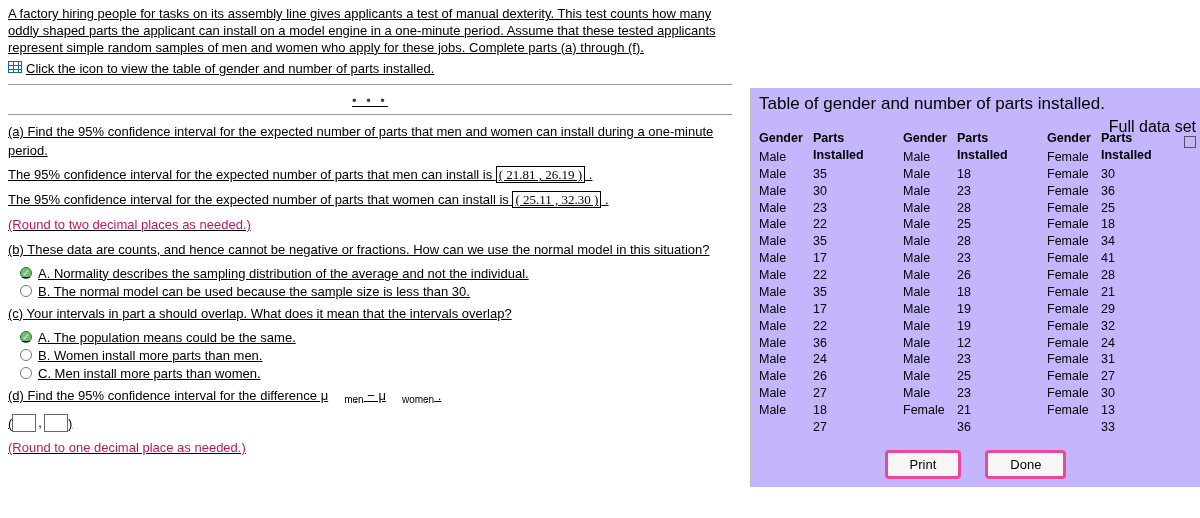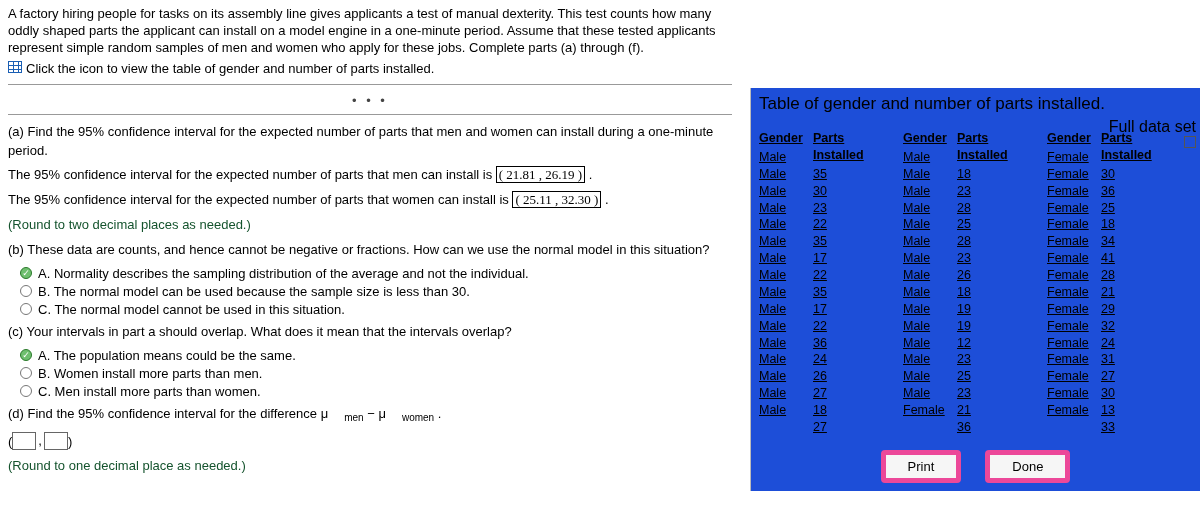--- a/index.html
+++ b/index.html
@@ -1,46 +1,46 @@
 <!DOCTYPE html>
 <html><head>
 <meta charset="utf-8">
 <style>
   * { box-sizing: border-box; margin: 0; padding: 0; }
   body { font-family: Arial, sans-serif; font-size: 13px; color: #000; width: 1200px; height: 518px; position: relative; background: #fff; }
-  .left-panel { width: 740px; padding: 6px 8px; }
+  .left-panel { width: 740px; padding: 6px 8px; text-decoration: underline; }
   .intro { margin-bottom: 4px; line-height: 1.3; }
   .icon-link { display: flex; align-items: flex-start; gap: 4px; margin-bottom: 8px; }
   .table-icon { width: 14px; height: 12px; border: 1px solid #1a5fb4; display: inline-block; background: linear-gradient(#1a5fb4,#1a5fb4) 0 3px/100% 1px no-repeat, linear-gradient(#1a5fb4,#1a5fb4) 0 7px/100% 1px no-repeat, linear-gradient(#1a5fb4,#1a5fb4) 4px 0/1px 100% no-repeat, linear-gradient(#1a5fb4,#1a5fb4) 9px 0/1px 100% no-repeat; }
   .dots { text-align: center; letter-spacing: 3px; color: #444; margin: 6px 0; }
   .hr { border-top: 1px solid #999; margin: 4px 0 8px; }
   .question { margin: 6px 0; line-height: 1.45; }
   .paren { font-family: 'Times New Roman', serif; }
   .boxed { border: 1px solid #000; padding: 0 2px; }
-  .round-note { color: #14532d; }
+  .round-note { color: #be185d; }
   .options { margin: 4px 0 6px 12px; }
   .option { display: flex; align-items: center; gap: 6px; margin: 3px 0; }
   .radio { width: 12px; height: 12px; border: 1px solid #777; border-radius: 50%; display: inline-flex; align-items: center; justify-content: center; flex-shrink:0; }
   .radio.checked { background: #6fbf6f; border-color: #2a7a2a; }
   .radio.checked::after { content: "✓"; font-size: 9px; color: #fff; }
   .sub { vertical-align: sub; font-size: 10px; margin-left: 16px; }
   .input-pair { display: inline-flex; gap: 2px; }
   .num-input { width: 24px; height: 18px; border: 1px solid #666; }
-  .right-panel { position: absolute; left: 750px; top: 88px; width: 450px; border-left: 1px solid #bbb; padding: 6px 8px 8px; background:#1d4ed8; }
+  .right-panel { position: absolute; left: 750px; top: 88px; width: 450px; border-left: 1px solid #bbb; padding: 6px 8px 8px; background:#c4b5fd; }
   .table-title { font-size: 17px; margin-bottom: 16px; }
   .full-data { position: absolute; right: 4px; top: 30px; font-size: 16px; }
   .copy-icon { position:absolute; right:4px; top:48px; width:12px; height:12px; border:1px solid #555; }
   .data-columns { display: flex; gap: 14px; font-size: 12.5px; line-height: 1.35; }
   .data-col { display: flex; }
-  .col-sub { width: 54px; text-decoration: underline; }
+  .col-sub { width: 54px; }
   .col-sub.val { width: 76px; }
   .col-header { font-weight: bold; margin-bottom: 2px; white-space: nowrap; }
   .val-header { font-weight: bold; margin-bottom:2px; }
   .buttons { display: flex; gap: 24px; justify-content: center; margin-top: 14px; }
-  .btn { border: 5px solid #ec4899; border-radius: 4px; padding: 4px 22px; background: #f6f6f6; font-size: 13px; }
+  .btn { border: 3px solid #ec4899; border-radius: 4px; padding: 4px 22px; background: #f6f6f6; font-size: 13px; }
   .right-bar { position:absolute; right:0; top:102px; width:6px; height:24px; background:#333; }
 </style>
 </head>
 <body>
 
 <div class="left-panel">
   <div class="intro">A factory hiring people for tasks on its assembly line gives applicants a test of manual dexterity. This test counts how many oddly shaped parts the applicant can install on a model engine in a one-minute period. Assume that these tested applicants represent simple random samples of men and women who apply for these jobs. Complete parts (a) through (f).</div>
   <div class="icon-link">
     <span class="table-icon"></span>
     <span>Click the icon to view the table of gender and number of parts installed.</span>
@@ -65,24 +65,20 @@
     <span>These data are counts, and hence cannot be negative or fractions. How can we use the normal model in this situation?</span>
   </div>
   <div class="options">
     <div class="option">
         <span class="radio checked"></span>
         <span>A.  Normality describes the sampling distribution of the average and not the individual.</span>
       </div>
     <div class="option">
         <span class="radio"></span>
         <span>B.  The normal model can be used because the sample size is less than 30.</span>
-      </div>
-    <div class="option">
-        <span class="radio"></span>
-        <span>C.  The normal model cannot be used in this situation.</span>
       </div>
   </div>
 
   <div class="question">(c)  Your intervals in part a should overlap. What does it mean that the intervals overlap?</div>
   <div class="options">
     <div class="option">
         <span class="radio checked"></span>
         <span>A.  The population means could be the same.</span>
       </div>
     <div class="option">

